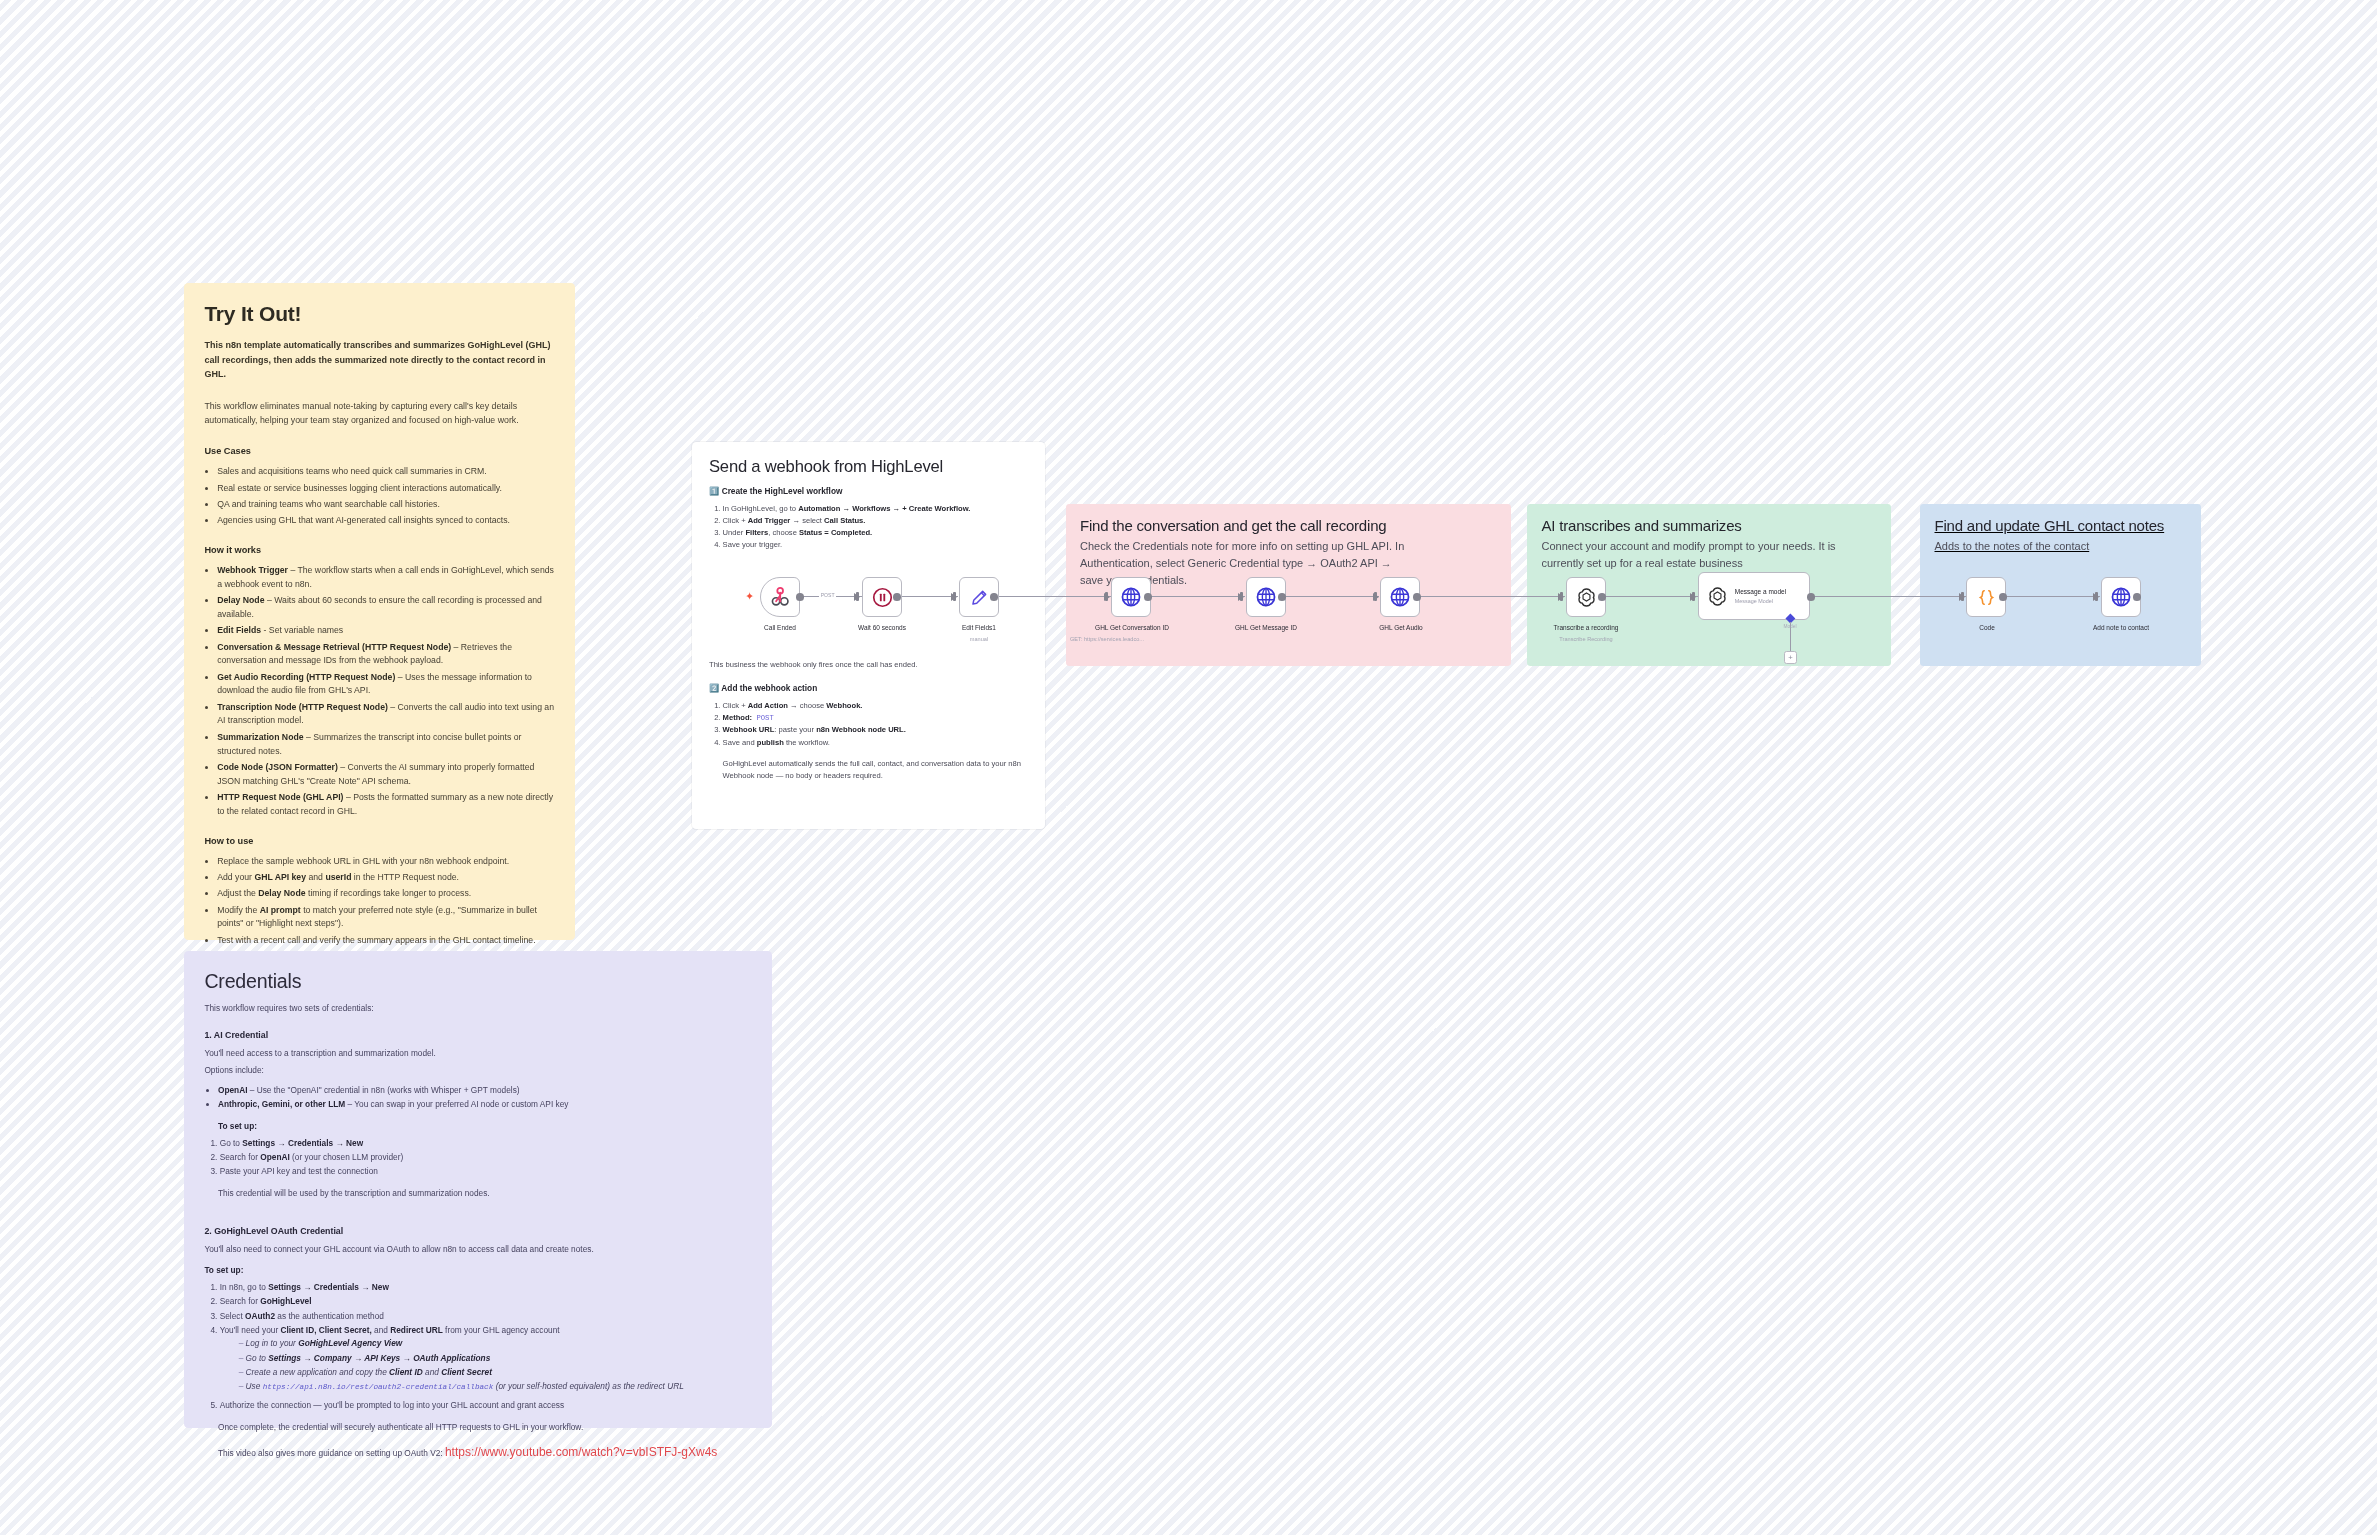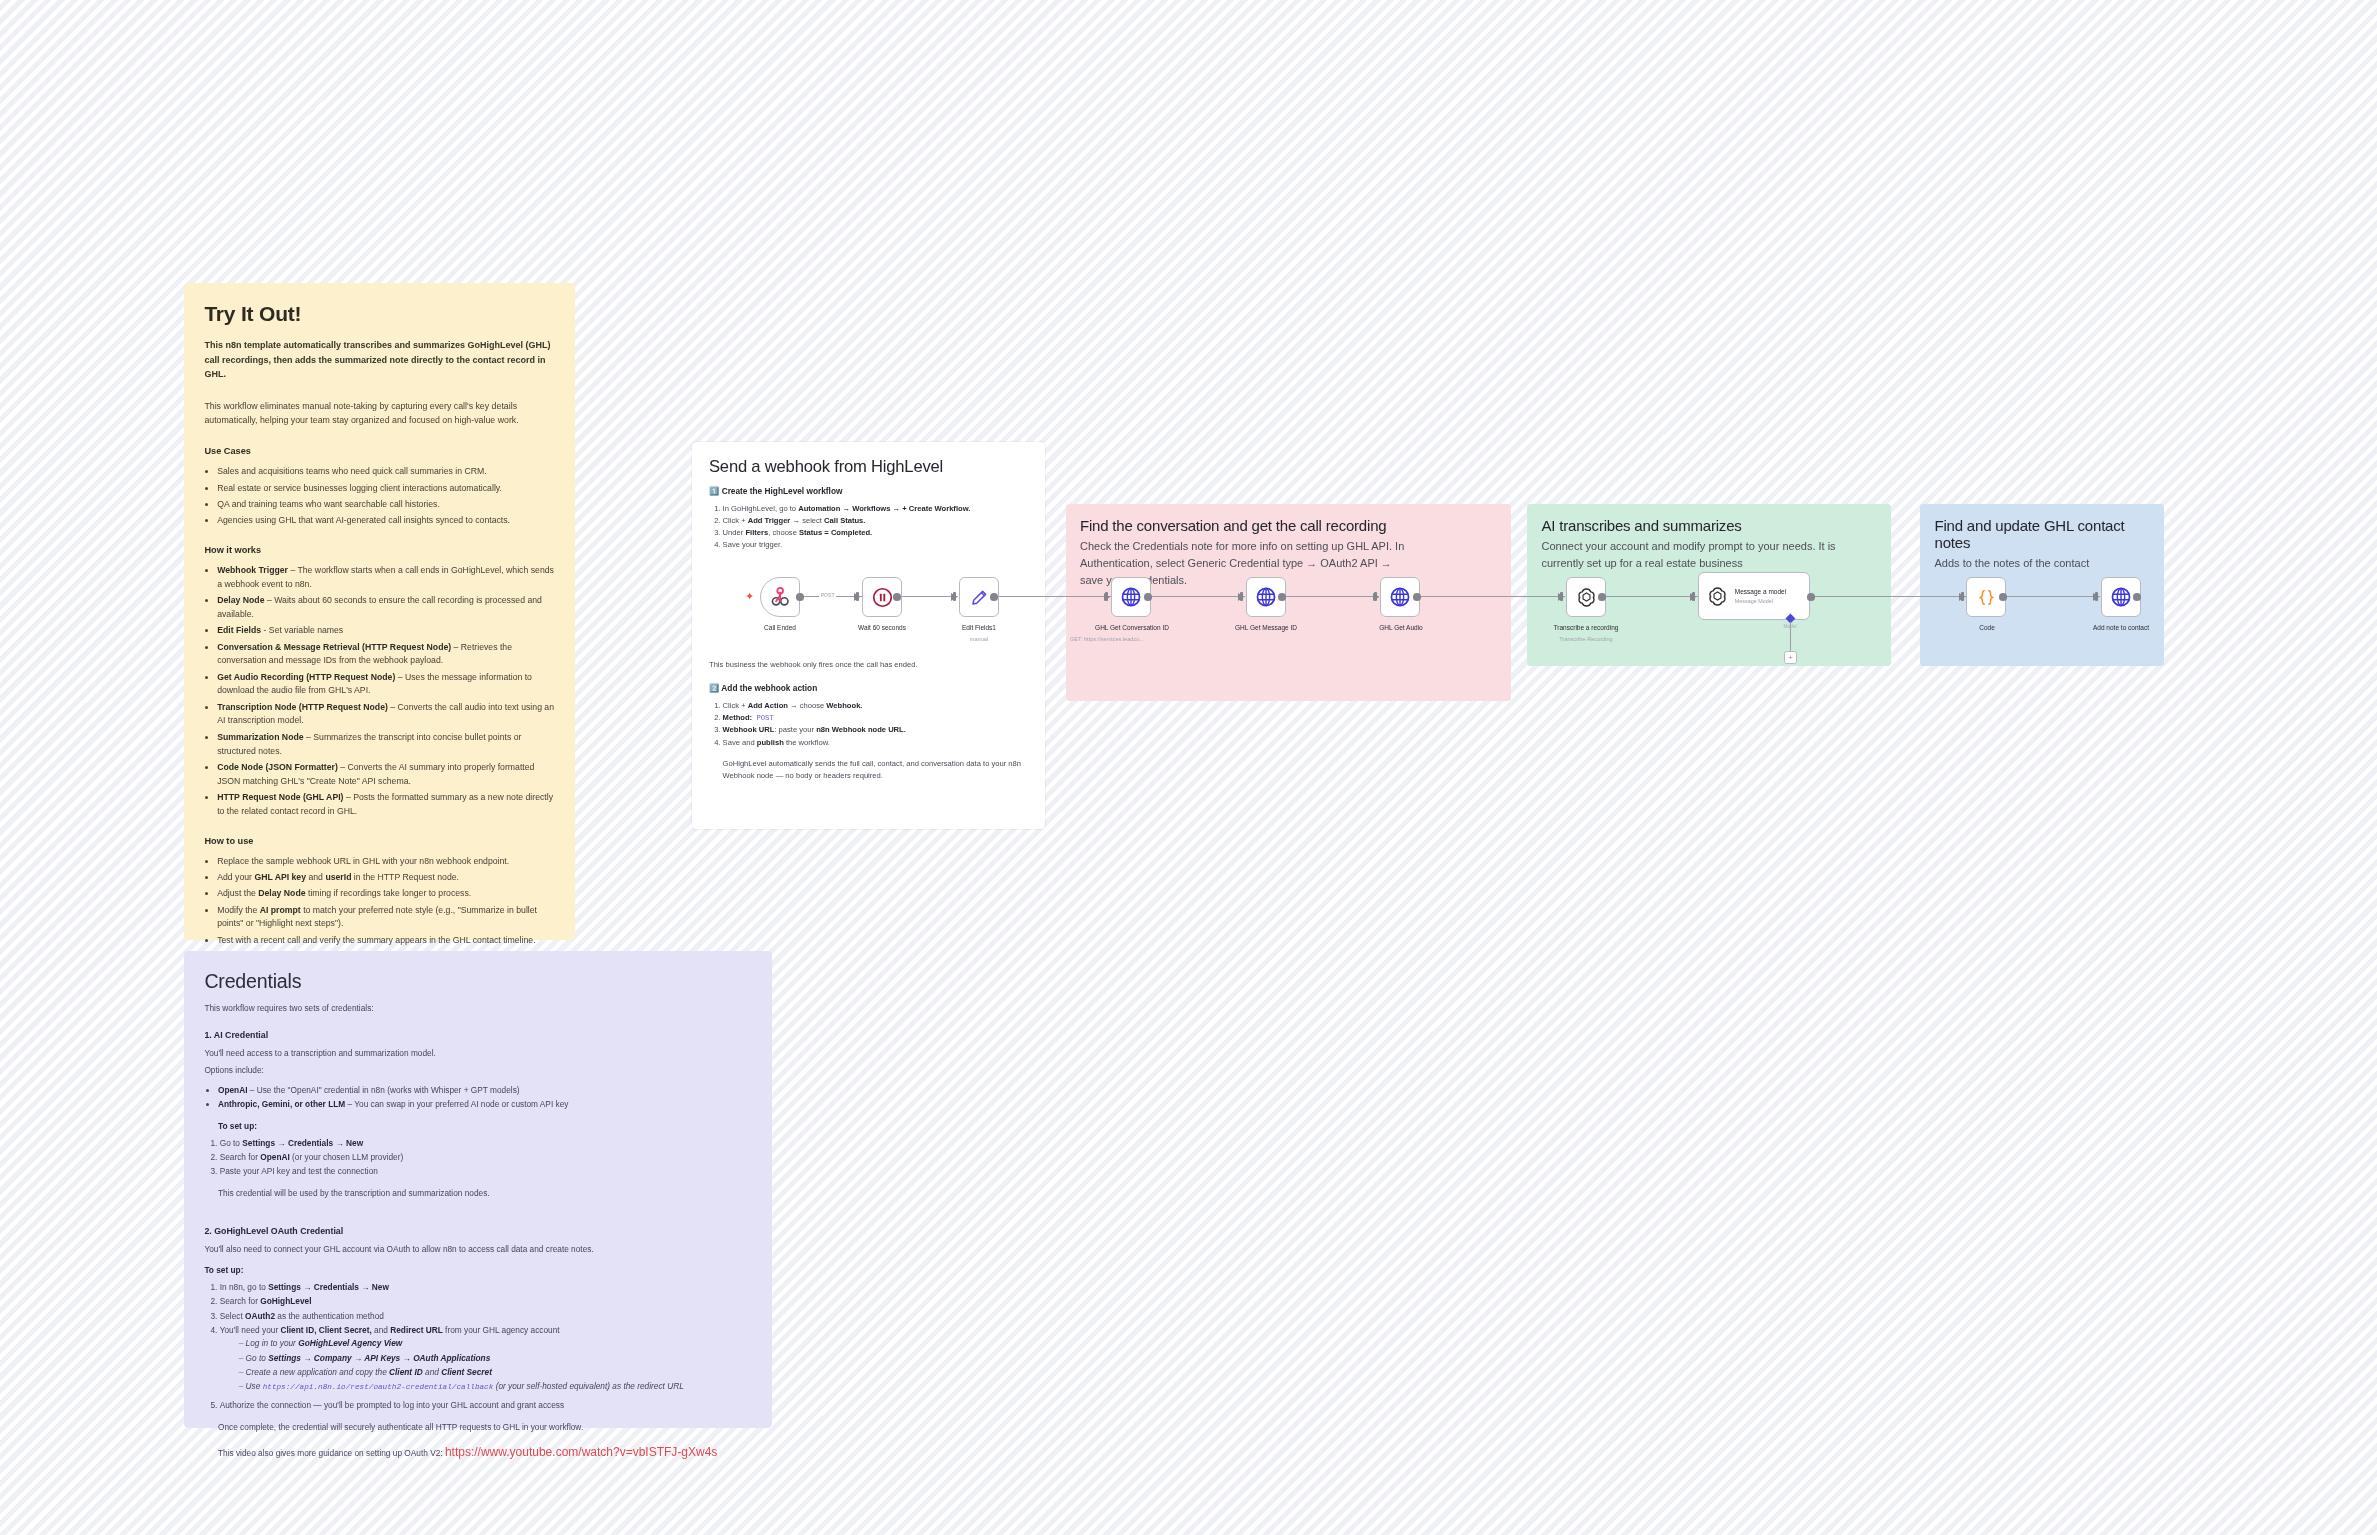--- a/index.html
+++ b/index.html
@@ -134,23 +134,23 @@
   }
   .section h1 {
     margin: 0 0 4.3px 0;
     font-size: 15px; font-weight: 400; color: #24242c;
     letter-spacing: -0.2px;
   }
   .section .sub {
     margin: 0; font-size: 11px; line-height: 1.55; color: #4d4d58;
     max-width: 332px;
   }
-  #section-find  { left: 1066px; top: 504px; width: 445px; height: 197px; background: #fadde1; padding-left: 14px; }
+  #section-find  { left: 1066px; top: 504px; width: 445px; height: 162px; background: #fadde1; padding-left: 14px; }
   #section-ai    { left: 1527px; top: 504px; width: 364px; height: 162px; background: #cfeddd; }
-  #section-notes { left: 1920px; top: 504px; width: 244px; height: 162px; background: #cfe0f2; }
+  #section-notes { left: 1920px; top: 504px; width: 281px; height: 162px; background: #cfe0f2; text-decoration: underline; }
 
   
   .wf-node {
     position: absolute;
     width: 40px; height: 40px;
     background: #fff;
     border: 0.9px solid #b9b9c2;
     border-radius: 6px;
     display: flex; align-items: center; justify-content: center;
     box-sizing: border-box;

